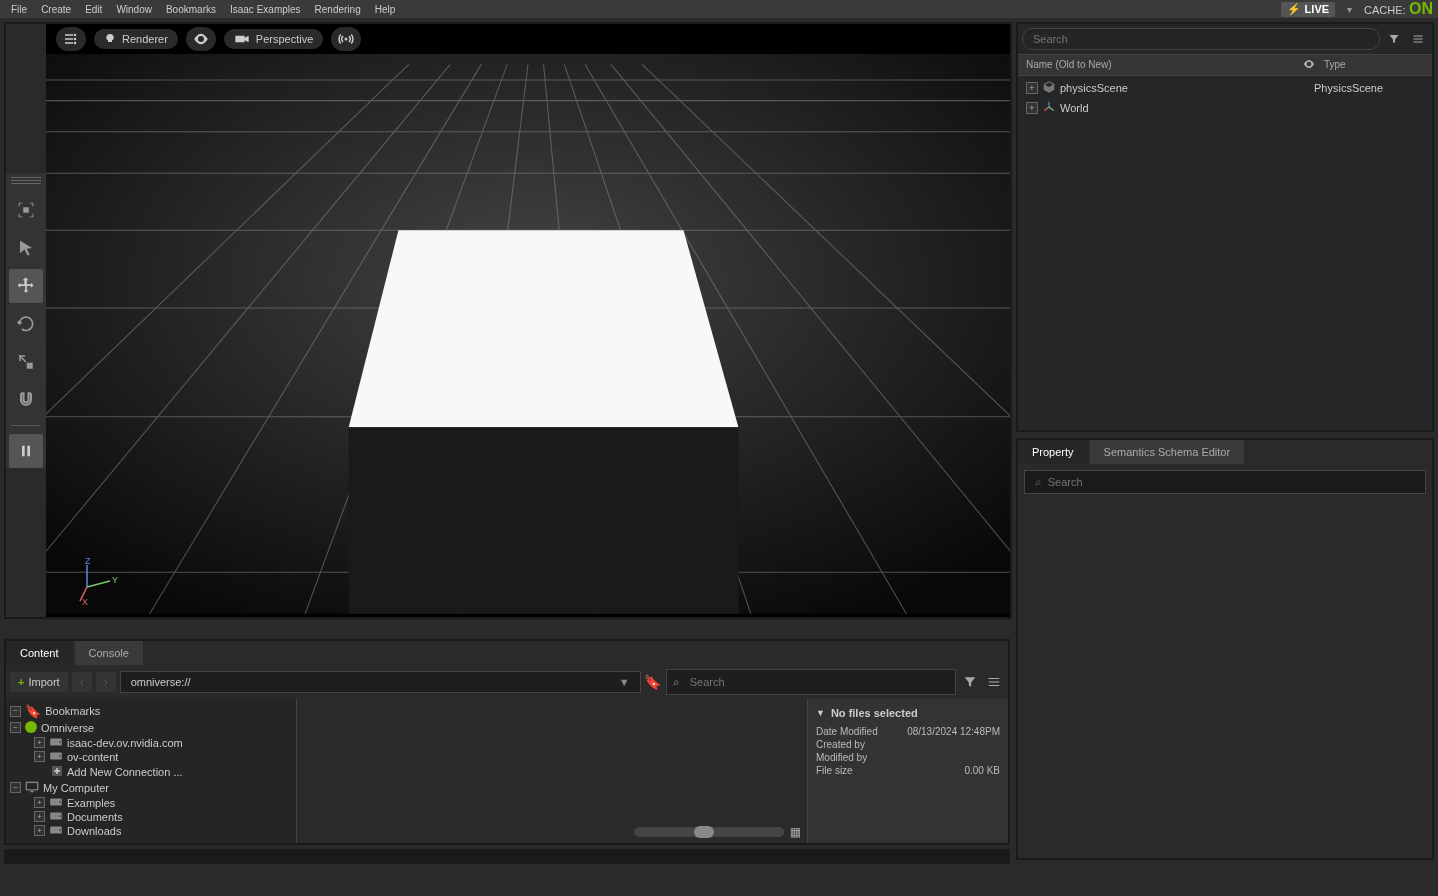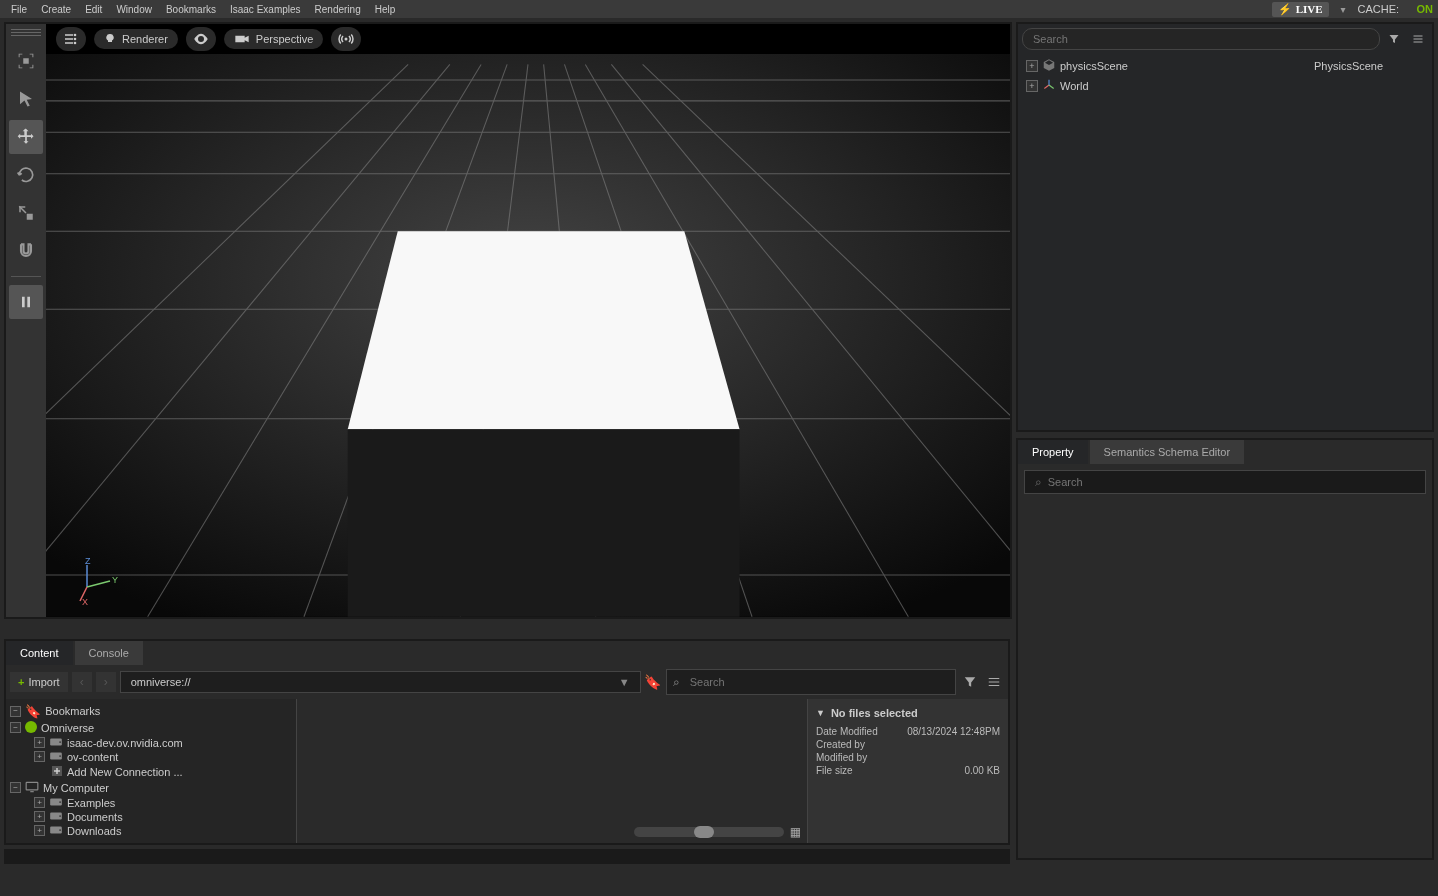--- a/index.html
+++ b/index.html
@@ -5,32 +5,32 @@
 * { margin: 0; padding: 0; box-sizing: border-box; font-family: Arial, sans-serif; }
 body { background: #2a2a2a; color: #ccc; font-size: 12px; width: 1438px; height: 896px; overflow: hidden; }
 
 
 .menubar { background: #3a3a3a; height: 18px; display: flex; align-items: center; padding: 0 5px; justify-content: space-between; }
 .menubar-left { display: flex; gap: 2px; }
 .menu-item { padding: 2px 6px; color: #ccc; cursor: pointer; font-size: 10px; }
 .menubar-right { display: flex; align-items: center; gap: 8px; }
 .live-indicator { background: #555; padding: 1px 6px; display: flex; align-items: center; gap: 4px; font-size: 11px; border-radius: 2px; }
 .live-bolt { color: #8BC34A; font-weight: bold; }
-.live-text { color: #fff; font-weight: bold; font-family: Liberation Serif, serif; }
+.live-text { color: #fff; font-weight: bold; }
 .dropdown-arrow { color: #999; font-size: 10px; padding: 0 4px; }
 .cache-label { color: #ccc; font-size: 11px; }
-.cache-status { color: #76B900; font-weight: bold; font-size: 11px; margin-left: 14px; }
+.cache-status { color: #76B900; font-weight: bold; font-size: 16px; }
 
 
 .main-container { display: flex; height: calc(100% - 18px - 32px); }
 .left-section { flex: 1; display: flex; flex-direction: column; border: 2px solid #1a1a1a; margin: 4px 2px 4px 4px; }
 .right-section { width: 418px; display: flex; flex-direction: column; margin: 4px 4px 4px 2px; gap: 6px; }
 
 
-.viewport-row { display: flex; flex: 1; }
+.viewport-row { display: flex; flex: 1; align-items: center; }
 .left-toolbar { width: 40px; background: #333; display: flex; flex-direction: column; align-items: center; padding-top: 4px; gap: 4px; }
 .grip-handle { width: 30px; height: 8px; display: flex; flex-direction: column; justify-content: center; gap: 2px; margin-bottom: 4px; }
 .grip-line { height: 1px; background: #666; }
 .tool-button { width: 34px; height: 34px; display: flex; align-items: center; justify-content: center; cursor: pointer; color: #aaa; border-radius: 2px; }
 .tool-button.active { background: #555; }
 .tool-divider { height: 1px; width: 30px; background: #555; margin: 4px 0; }
 
 .viewport-area { flex: 1; background: #000; position: relative; display: flex; flex-direction: column; }
 .viewport-toolbar { height: 30px; background: #000; display: flex; align-items: center; gap: 8px; padding: 0 10px; }
 .vt-button { display: flex; align-items: center; gap: 6px; padding: 4px 10px; background: #2a2a2a; border-radius: 12px; color: #ccc; font-size: 11px; cursor: pointer; }
@@ -403,20 +403,29 @@
           <svg width="12" height="12" viewBox="0 0 24 24">
               <path fill="#aaa" d="M3 4h18l-7 9v7l-4-2v-5L3 4z"></path>
             </svg>
         </div>
         <div class="icon-btn">
           <svg width="12" height="12" viewBox="0 0 24 24">
               <path stroke="#aaa" stroke-width="2" d="M3 6h18M3 12h18M3 18h18"></path>
             </svg>
         </div>
       </div>
+      <div class="stage-header">
+        <span class="stage-col-name">Name (Old to New)</span>
+        <span class="stage-col-vis">
+          <svg width="14" height="10" viewBox="0 0 24 16">
+              <path fill="#aaa" d="M12 1C7 1 3 8 3 8s4 7 9 7 9-7 9-7-4-7-9-7zm0 11a4 4 0 1 1 0-8 4 4 0 0 1 0 8z"></path>
+            </svg>
+        </span>
+        <span class="stage-col-type">Type</span>
+      </div>
       <div class="stage-tree" id="stage-tree">
           <div class="tree-row">
             <span class="tree-expand">+</span>
             <span class="tree-name">
               <span><svg width="14" height="14" viewBox="0 0 24 24">
                   <path fill="#777" d="M12 2l9 5v10l-9 5-9-5V7l9-5zm0 2L5 8l7 4 7-4-7-4z"></path>
                 </svg></span>
               <span>physicsScene</span>
             </span>
             <span class="tree-type">PhysicsScene</span>

